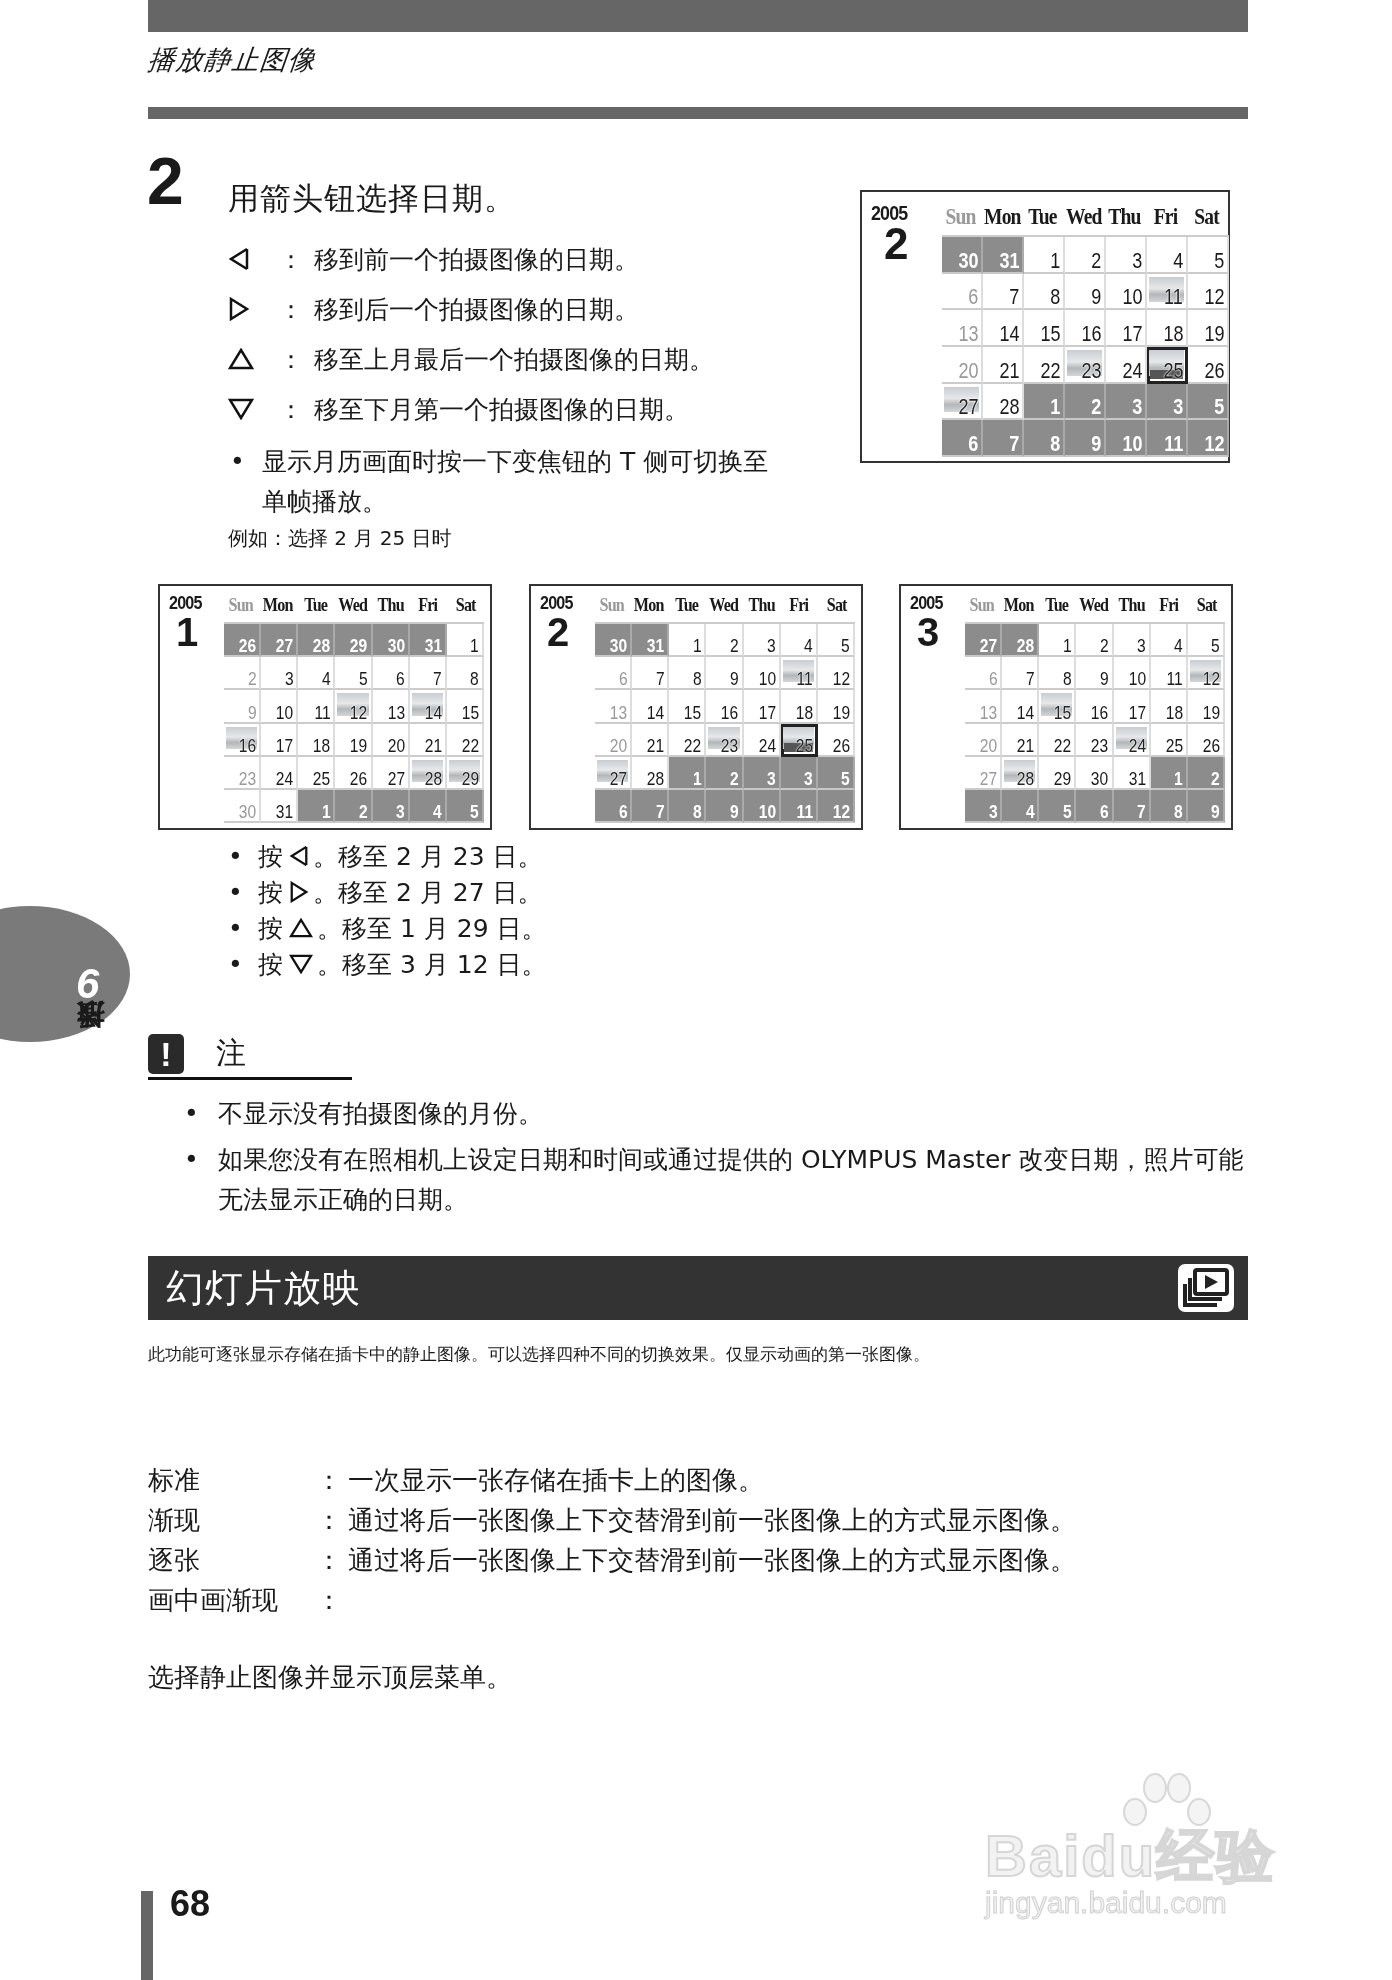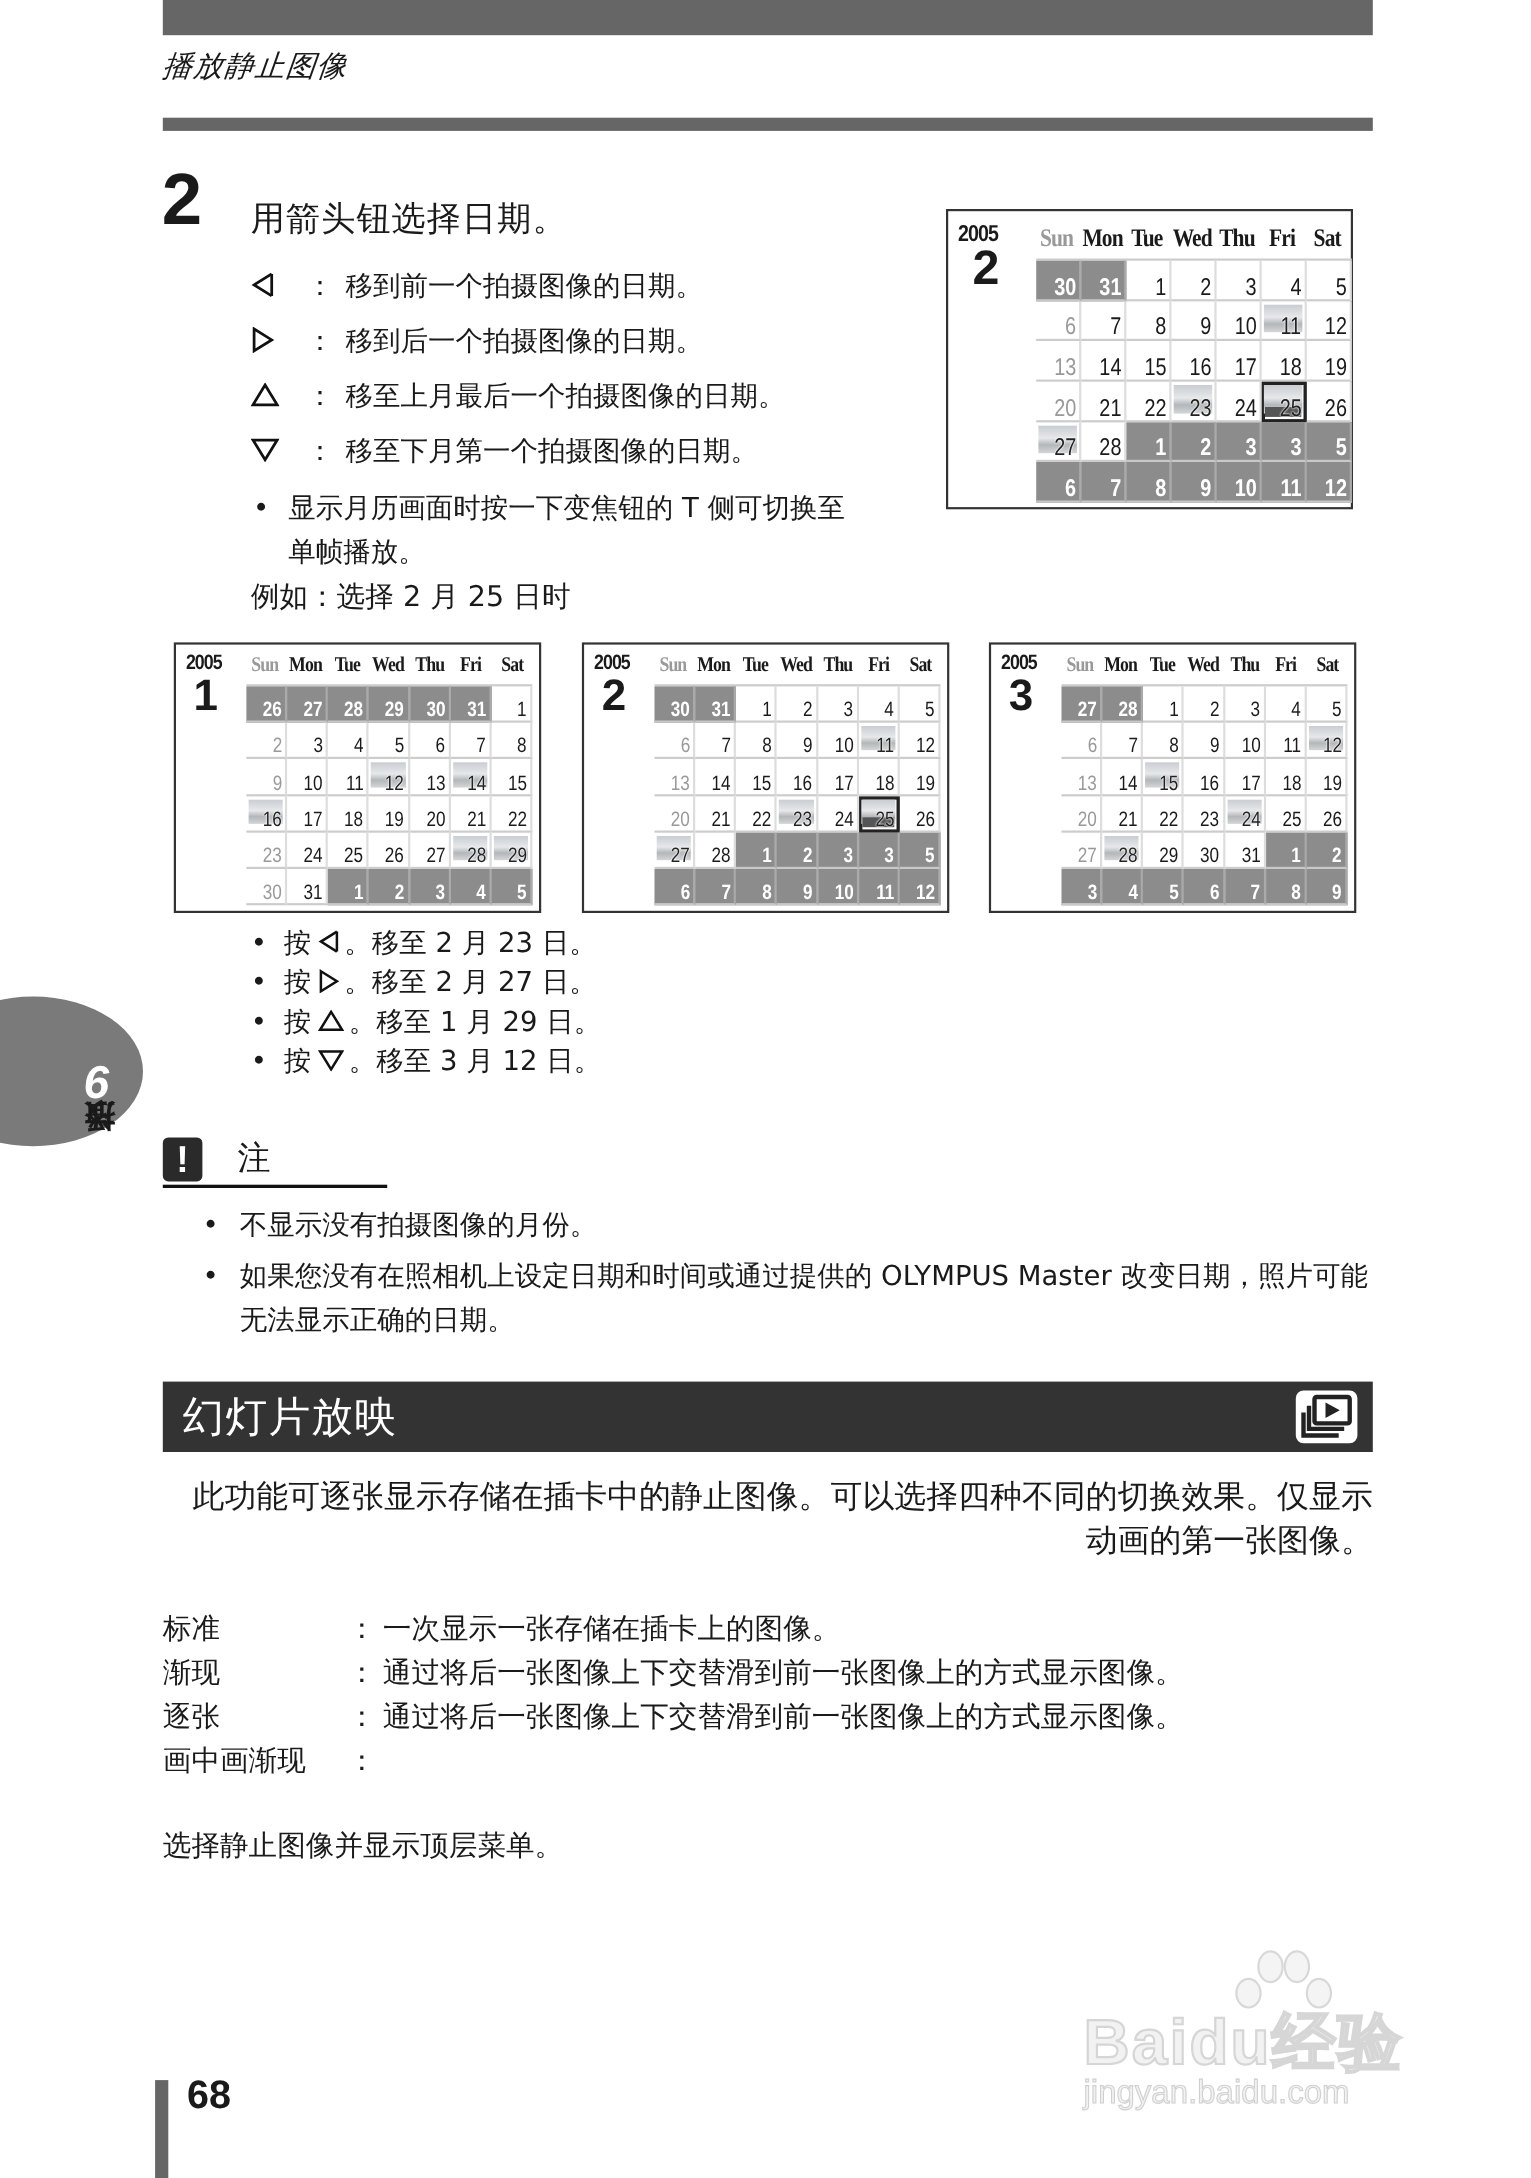--- a/index.html
+++ b/index.html
@@ -12,21 +12,21 @@
 
   .step-num { position: absolute; left: 147px; top: 148px; font-family: "Liberation Sans", sans-serif; font-weight: bold; font-size: 66px; line-height: 1; }
   .step-title { position: absolute; left: 228px; top: 178px; font-size: 31px; letter-spacing: 1px; }
 
   .arrow-list { position: absolute; left: 228px; top: 234px; width: 620px; }
   .arrow-row { display: flex; align-items: center; height: 50px; font-size: 25px; }
   .arrow-row .arw { width: 40px; display: flex; align-items: center; }
   .arrow-row .colon { width: 46px; text-align: center; }
   .note-bullet { display: flex; font-size: 25px; line-height: 40px; margin-top: 8px; }
   .note-bullet .dot { width: 34px; text-align: left; padding-left: 2px; }
-  .example { position: absolute; left: 228px; top: 525px; font-size: 26px; }
+  .example { position: absolute; left: 228px; top: 525px; font-size: 20px; }
 
   .cal { position: absolute; border: 2px solid #333; background: #fff; }
   .cal .yr { position: absolute; left: 9px; top: 6px; font-family: "Liberation Sans", sans-serif; font-weight: bold; font-size: 19px; letter-spacing: -1px; transform: scaleX(0.85); transform-origin: left; }
   .cal .mo { position: absolute; left: 16px; top: 26px; font-family: "Liberation Sans", sans-serif; font-weight: bold; font-size: 40px; line-height: 1; }
   .cal .dow { position: absolute; display: flex; font-family: Liberation Serif, serif; font-weight: bold; font-size: 20px; letter-spacing: -1px; }
   .cal .dow span { display: block; text-align: center; transform: scaleX(0.85); }
   .cal .dow span.sun { color: #999; }
   .cal .grid { position: absolute; display: grid; grid-template-columns: repeat(7, 1fr); grid-auto-rows: 1fr; border-top: 2px solid #ccc; }
   .cell { position: relative; border-right: 2px solid #ddd; border-bottom: 2px solid #ccc; display: flex; align-items: flex-end; justify-content: flex-end; font-family: "Liberation Sans", sans-serif; padding: 0 3px 0 0; line-height: 1; }
   .cell .n { display: inline-block; transform: scaleX(0.82); transform-origin: right bottom; position: relative; z-index: 2; }
@@ -65,21 +65,21 @@
   .note-icon { width: 36px; height: 40px; background: #2a2a2a; border-radius: 5px; color: #fff; font-family: "Liberation Sans", sans-serif; font-weight: bold; font-size: 34px; text-align: center; line-height: 40px; }
   .note-title { margin-left: 32px; font-size: 30px; }
   .notes { position: absolute; left: 184px; top: 1094px; width: 1070px; }
   .notes .item { display: flex; font-size: 25px; line-height: 40px; margin-bottom: 6px; }
   .notes .item .dot { width: 34px; flex: none; }
 
   .slide-bar { position: absolute; left: 148px; top: 1256px; width: 1100px; height: 64px; background: #333333; color: #fff; display: flex; align-items: center; justify-content: space-between; padding: 0 14px 0 18px; }
   .slide-bar .title { font-size: 38px; letter-spacing: 1px; }
   .slide-icon { width: 56px; height: 48px; background: #fff; border-radius: 7px; position: relative; }
 
-  .desc { position: absolute; left: 148px; top: 1340px; width: 1100px; font-size: 29px; line-height: 40px; text-align: right; }
+  .desc { position: absolute; left: 148px; top: 1340px; width: 1100px; font-size: 17px; line-height: 29px; }
   .modes { position: absolute; left: 148px; top: 1460px; width: 1100px; }
   .mode-row { display: flex; font-size: 26px; height: 40px; align-items: center; }
   .mode-row .name { width: 168px; font-weight: normal; }
   .mode-row .colon { width: 32px; text-align: left; }
   .final { position: absolute; left: 148px; top: 1660px; font-size: 26px; }
 
   .watermark { position: absolute; left: 985px; top: 1770px; width: 330px; height: 140px; color: #e8e8e8; }
   .wm-brand { position: absolute; left: 0; top: 48px; font-family: "Liberation Sans", sans-serif; font-weight: bold; font-size: 58px; color: #f2f2f2; -webkit-text-stroke: 2px #d6d6d6; letter-spacing: 2px; }
   .wm-url { position: absolute; left: 0; top: 116px; font-family: "Liberation Sans", sans-serif; font-size: 30px; color: #f2f2f2; -webkit-text-stroke: 1px #d0d0d0; }
 

